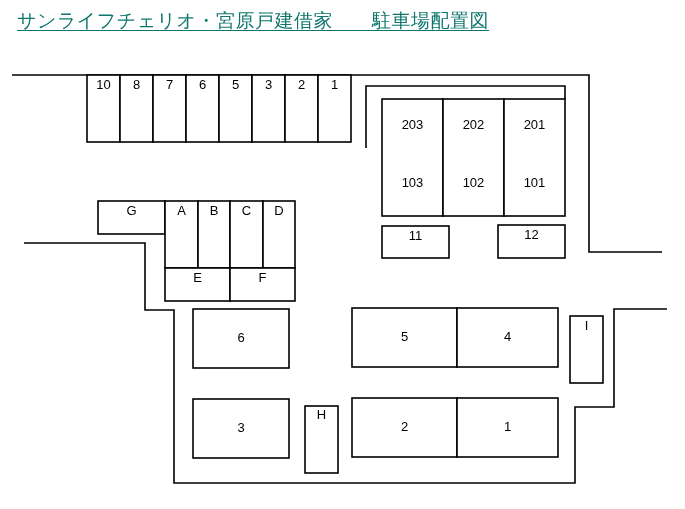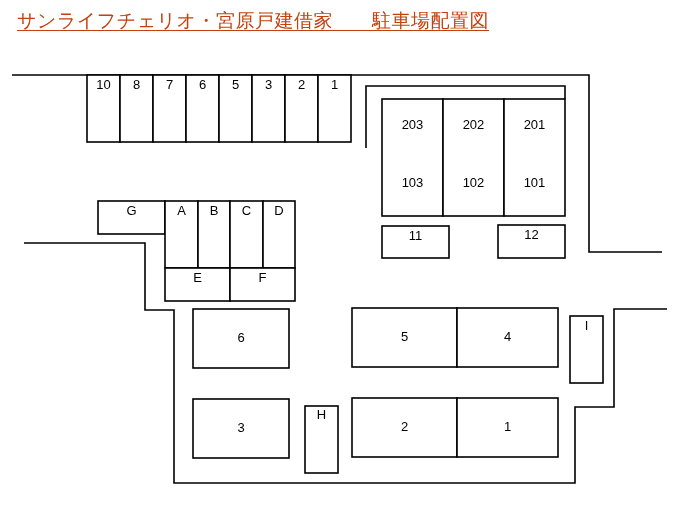--- a/index.html
+++ b/index.html
@@ -1,19 +1,19 @@
 <!DOCTYPE html>
 <html><head>
   <meta charset="utf-8">
   <style>
     html, body { margin: 0; padding: 0; background: #ffffff; }
     body { width: 685px; height: 509px; position: relative; overflow: hidden; font-family: "DejaVu Sans", sans-serif; }
     #title {
       position: absolute; left: 17px; top: 8px;
-      font-size: 19px; line-height: 24px; color: #c2410c;
+      font-size: 19px; line-height: 24px; color: #0f766e;
       text-decoration: underline; text-underline-offset: 3px;
       letter-spacing: 0.5px; white-space: pre;
     }
     svg#map { position: absolute; left: 0; top: 0; }
     .line { stroke: #000; stroke-width: 1.6; fill: none; }
     .box { stroke: #000; stroke-width: 1.6; fill: #fff; }
     .lbl { font-family: "Liberation Sans", sans-serif; font-size: 13px; fill: #000; text-anchor: middle; dominant-baseline: middle; }
   </style>
 </head>
 <body>

